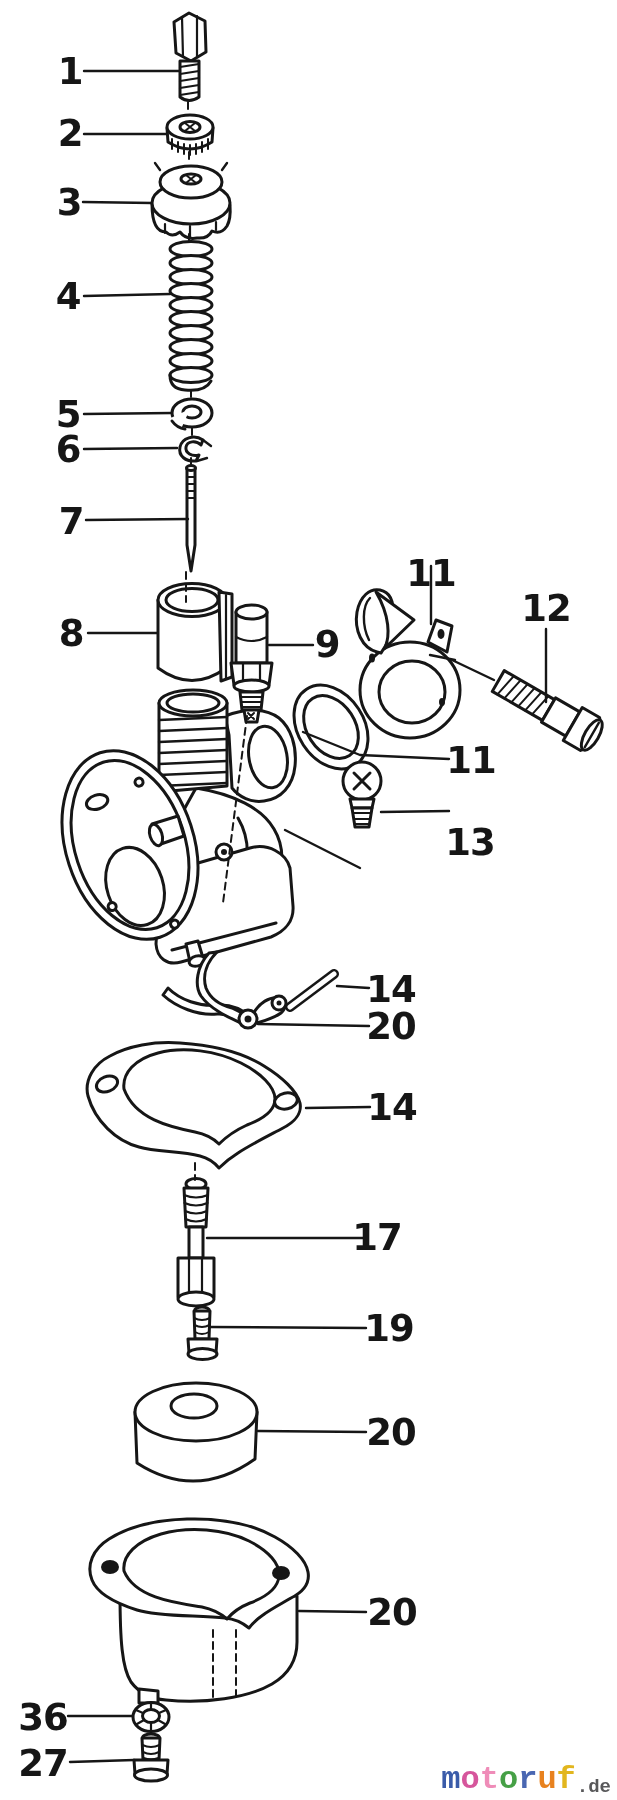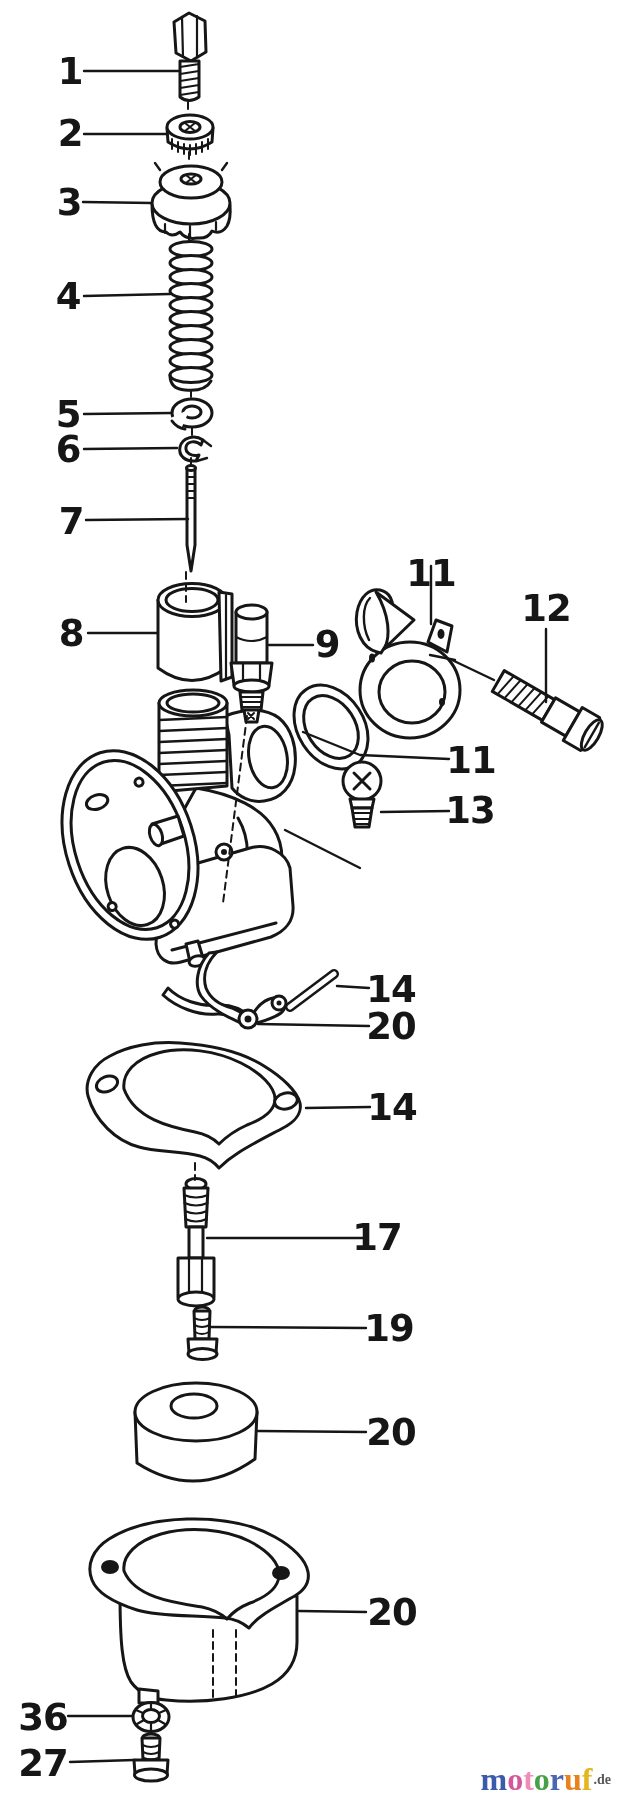--- a/index.html
+++ b/index.html
@@ -7,30 +7,30 @@
     position:relative;width:617px;height:1800px;background:#fff;overflow:hidden;
     font-family:"DejaVu Sans","Liberation Sans",sans-serif;
   }
   .canvas svg{position:absolute;left:0;top:0;}
   .part-label{
     position:absolute;transform:translate(-50%,-50%);
     font-size:37px;font-weight:bold;color:#161616;letter-spacing:-1px;line-height:1;
     user-select:none;white-space:nowrap;
   }
   .watermark{
-    position:absolute;right:6px;bottom:2px;display:flex;align-items:center;
-    font-family:Liberation Serif, serif;font-weight:bold;
+    position:absolute;right:6px;bottom:2px;display:flex;align-items:flex-end;
+    font-family:Liberation Mono, monospace;font-weight:bold;
   }
   .watermark .letters{font-size:32px;letter-spacing:0px;}
-  .watermark .suffix{font-size:14px;margin-left:1px;}
+  .watermark .suffix{font-size:19px;margin-left:1px;}
   .lbl-1{left:70px;top:71px}.lbl-2{left:70px;top:133px}.lbl-3{left:69px;top:202px}
   .lbl-4{left:68px;top:296px}.lbl-5{left:68px;top:414px}.lbl-6{left:68px;top:449px}
   .lbl-7{left:71px;top:521px}.lbl-8{left:71px;top:633px}.lbl-9{left:327px;top:644px}
   .lbl-10{left:471px;top:760px}.lbl-11{left:431px;top:573px}.lbl-12{left:546px;top:608px}
-  .lbl-13{left:470px;top:810px}.lbl-14{left:391px;top:989px}.lbl-15{left:391px;top:1026px}
+  .lbl-13{left:470px;top:842px}.lbl-14{left:391px;top:989px}.lbl-15{left:391px;top:1026px}
   .lbl-16{left:392px;top:1107px}.lbl-17{left:377px;top:1237px}.lbl-18{left:389px;top:1328px}
   .lbl-19{left:391px;top:1432px}.lbl-20{left:392px;top:1612px}.lbl-21{left:43px;top:1717px}
   .lbl-22{left:43px;top:1763px}
 </style>
 </head>
 <body>
 
 <div class="canvas">
 
 <svg width="617" height="1800" viewBox="0 0 617 1800">

